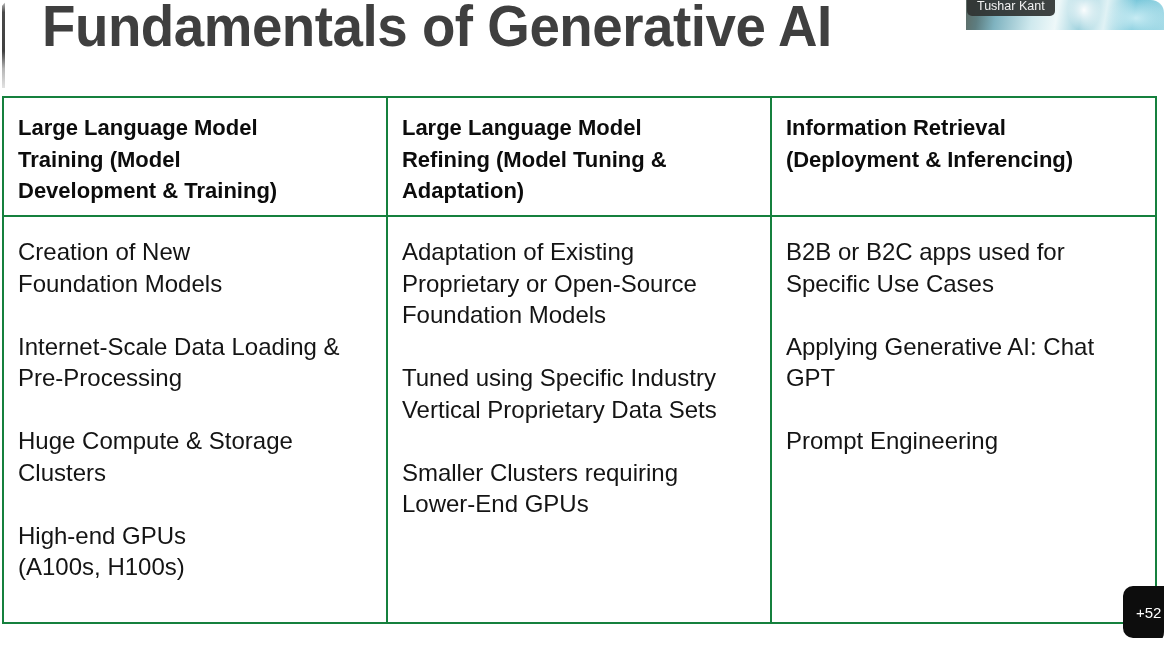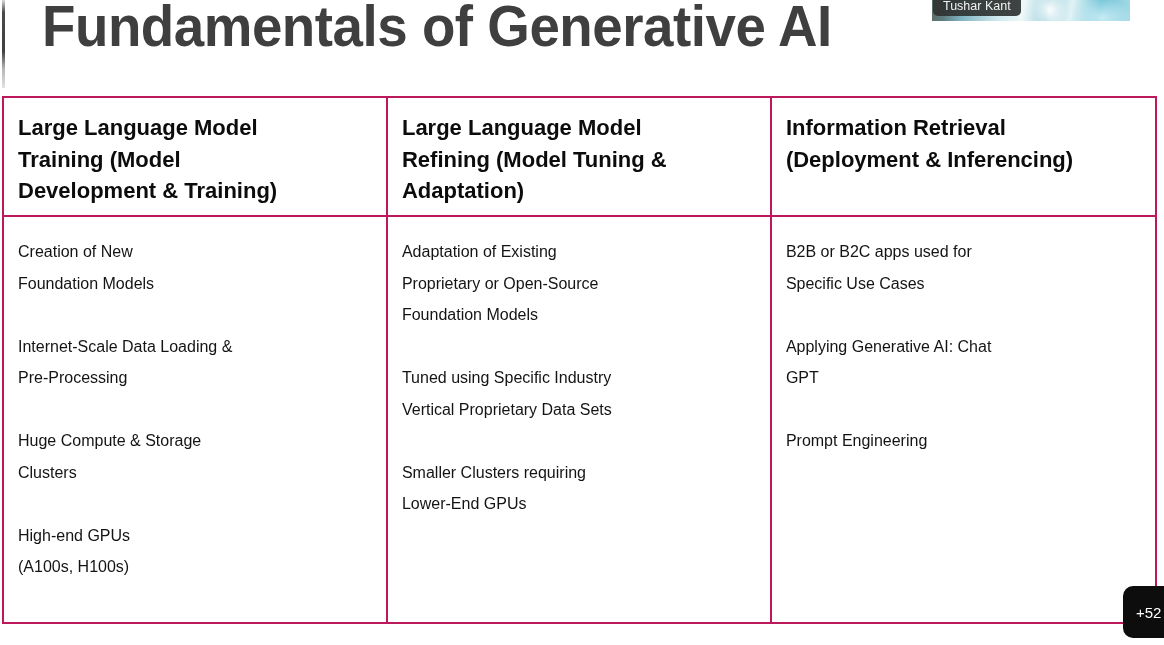--- a/index.html
+++ b/index.html
@@ -8,20 +8,21 @@
     font-family: "Liberation Sans", sans-serif;
     background: #ffffff;
     overflow: hidden;
   }
   #stage {
     position: relative;
     width: 1164px;
     height: 645px;
     background: #ffffff;
     overflow: hidden;
+    border-radius: 13px;
   }
 
   
   .edge-line {
     position: absolute;
     left: 2px; top: 0;
     width: 3px; height: 88px;
     background: linear-gradient(#d8d8d8 0%, #4a4a4a 14%, #3f3f3f 58%, #b5b5b5 78%, #e3e3e3 100%);
   }
 
@@ -44,47 +45,47 @@
     position: absolute;
     left: 2px; top: 96px;
     width: 1155px; height: 528px;
   }
   table.slide-table {
     width: 100%; height: 100%;
     border-collapse: collapse;
     table-layout: fixed;
   }
   table.slide-table th, table.slide-table td {
-    border: 2px solid #be185d;
+    border: 2px solid #15803d;
     vertical-align: top;
     text-align: left;
     background: #ffffff;
   }
   table.slide-table th {
     padding: 14px 14px 0 14px;
     font-size: 22px;
     line-height: 31.5px;
     font-weight: bold;
     color: #0c0c0c;
   }
   table.slide-table td {
     padding: 19px 14px 0 14px;
-    font-size: 16px;
+    font-size: 24px;
     line-height: 31.5px;
     font-weight: normal;
     color: #141414;
   }
   thead tr { height: 119px; }
   .cell-text { white-space: pre-line; }
 
   
   .video-thumb {
     position: absolute;
-    left: 932px; top: 0;
-    width: 198px; height: 21px;
+    left: 966px; top: 0;
+    width: 198px; height: 30px;
     background:
       radial-gradient(ellipse 24px 30px at 118px 10px, rgba(255,255,255,0.95) 0%, rgba(255,255,255,0) 70%),
       radial-gradient(ellipse 40px 26px at 170px 18px, rgba(220,245,250,0.8) 0%, rgba(220,245,250,0) 75%),
       linear-gradient(100deg,
         #5d6a63 0%, #5d7d80 7%, #7fb3c0 16%, #cfe9ee 34%,
         #eef8f9 46%, #9fd2de 58%, #e0f2f5 70%, #72c4d8 84%, #a6dbe7 100%);
     overflow: visible;
     cursor: pointer;
   }
   .name-tag {

